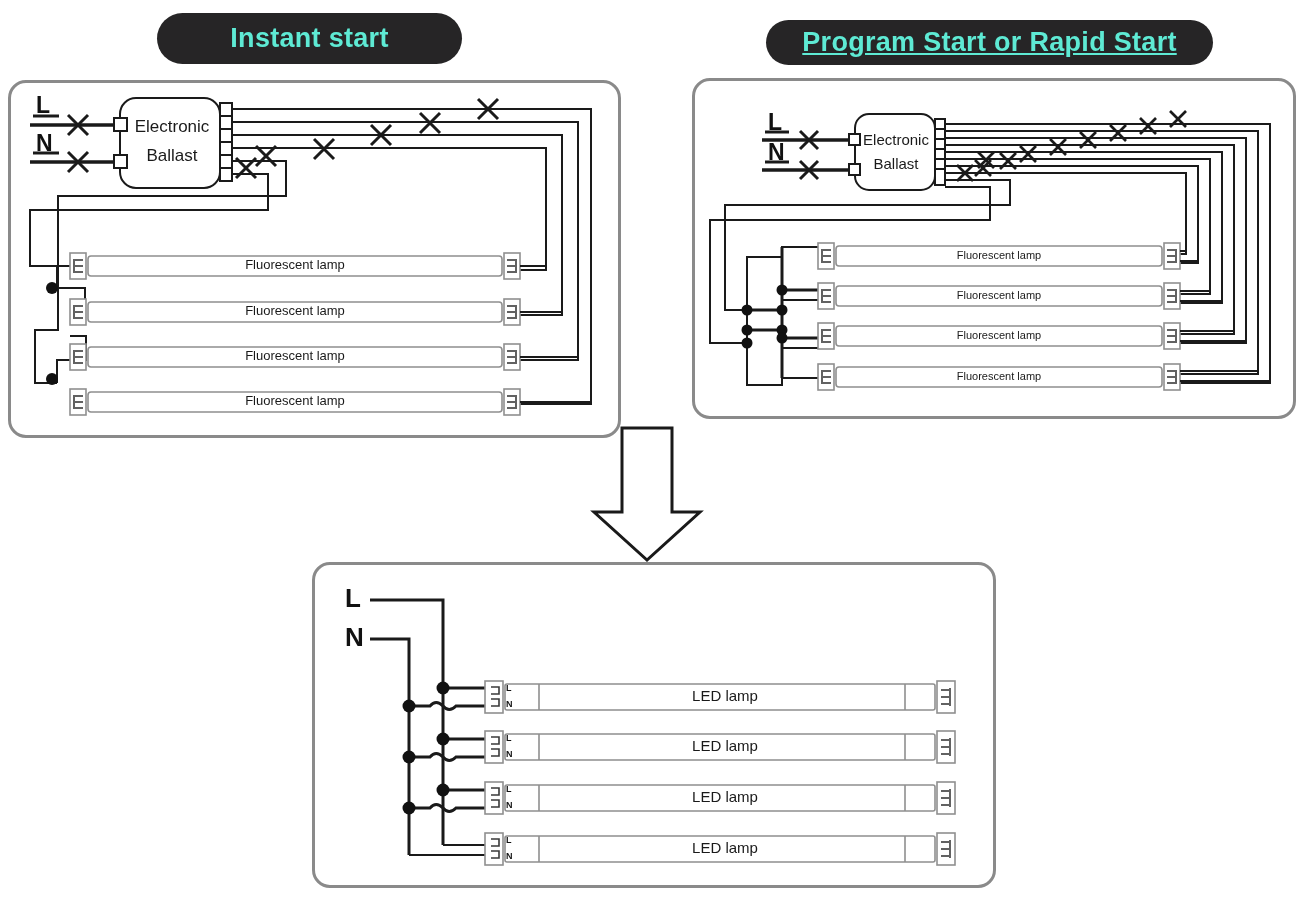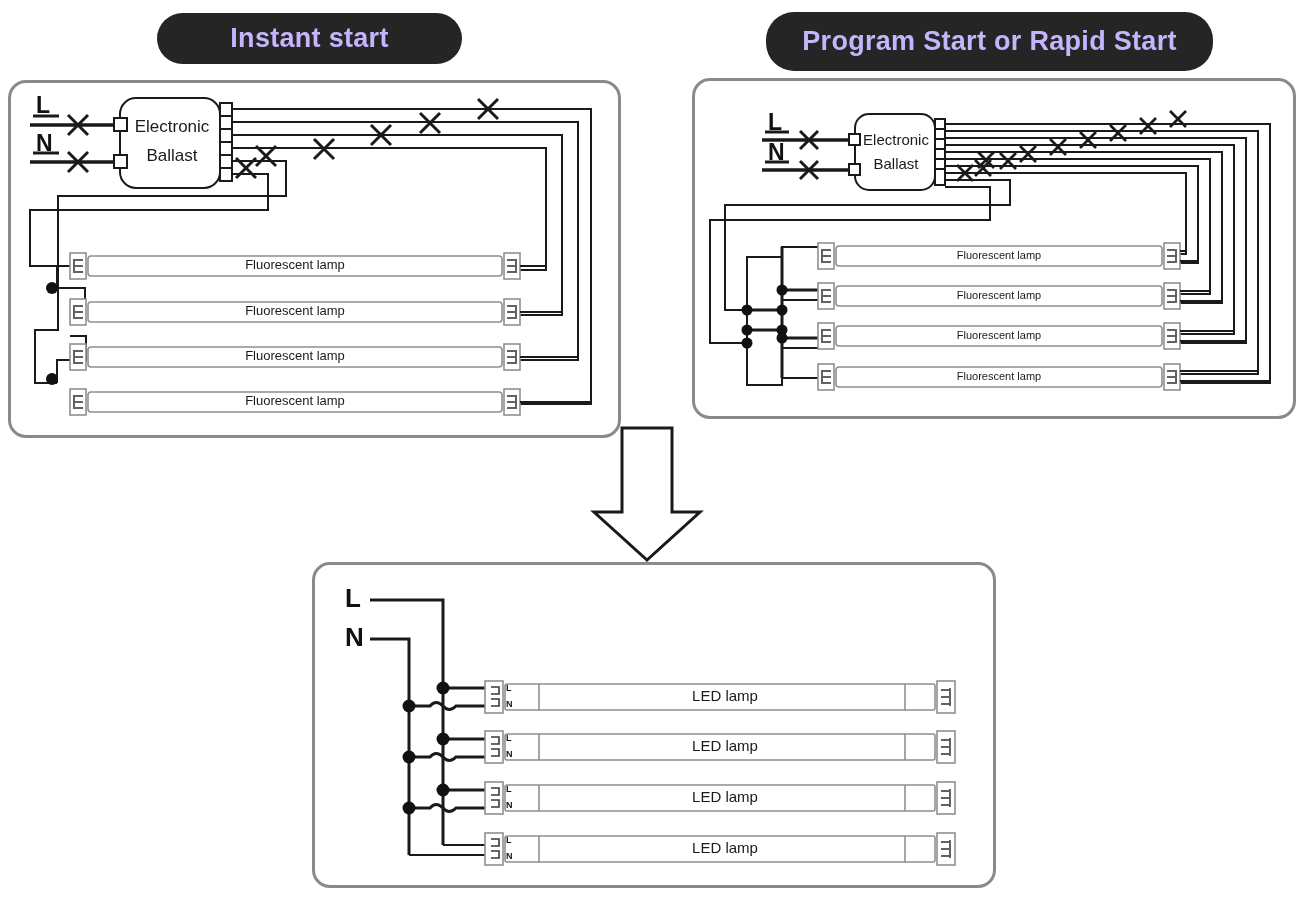--- a/index.html
+++ b/index.html
@@ -1,23 +1,23 @@
 <!DOCTYPE html>
 <html><head>
 <meta charset="utf-8">
 <style>
   html,body{margin:0;padding:0;background:#ffffff;}
   body{width:1300px;height:899px;position:relative;
        font-family:"Liberation Sans","DejaVu Sans",sans-serif;
        overflow:hidden;}
-  .badge{position:absolute;background:#262526;color:#c4b5fd;
+  .badge{position:absolute;background:#262526;color:#5eead4;
          border-radius:28px;display:flex;align-items:center;justify-content:center;
          font-weight:bold;letter-spacing:.3px;}
   #badge-instant{left:157px;top:13px;width:305px;height:51px;font-size:27px;}
-  #badge-program{left:766px;top:12px;width:447px;height:59px;font-size:27px;}
+  #badge-program{left:766px;top:20px;width:447px;height:45px;font-size:27px;text-decoration:underline;}
   .panel{position:absolute;border:3px solid #8a8a8a;border-radius:18px;background:#fff;}
   #panel-left{left:8px;top:80px;width:607px;height:352px;}
   #panel-right{left:692px;top:78px;width:598px;height:335px;}
   #panel-led{left:312px;top:562px;width:678px;height:320px;}
   svg{position:absolute;left:0;top:0;overflow:visible;}
   .wire{stroke:#1a1a1a;fill:none;}
   .w2{stroke-width:2;}
   .w3{stroke-width:3;}
   .w35{stroke-width:3.5;}
   .xmark{stroke:#1a1a1a;stroke-width:3;fill:none;}

